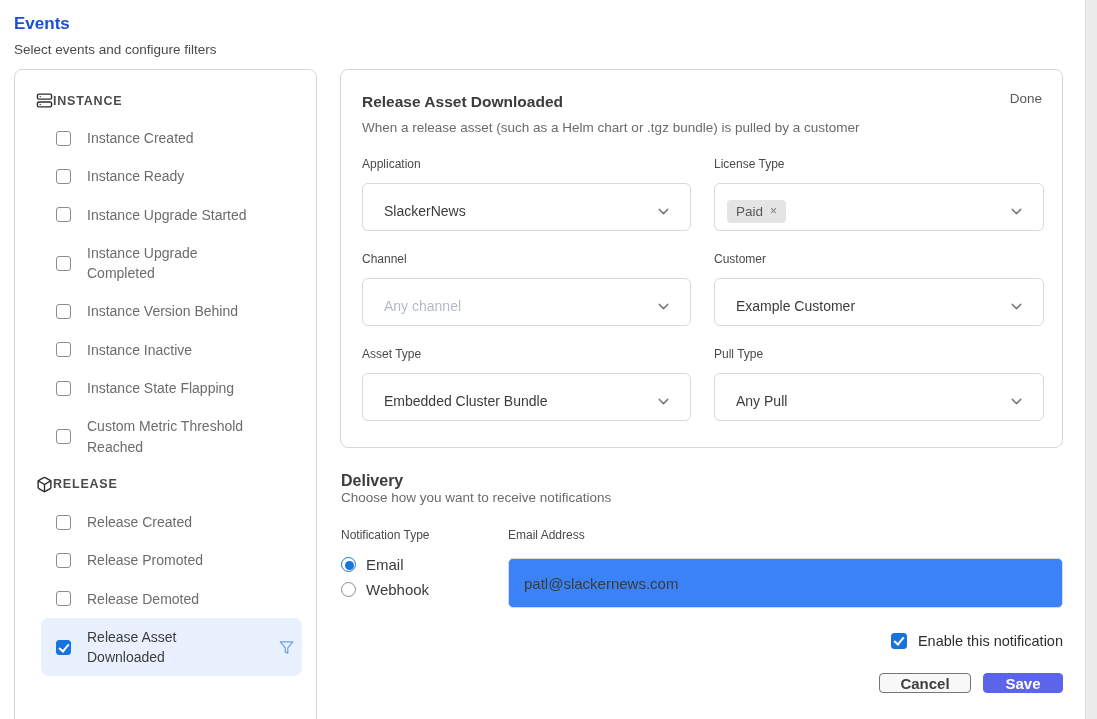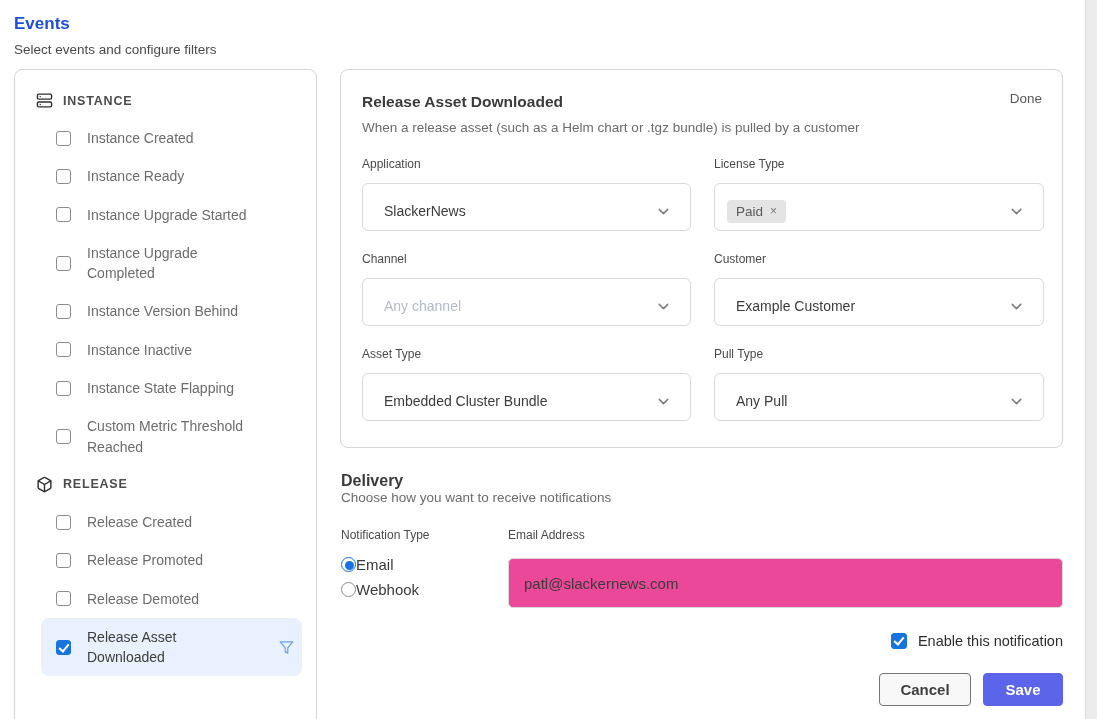--- a/index.html
+++ b/index.html
@@ -16,21 +16,21 @@
   .page-title { font-size: 17px; font-weight: 700; color: #1d4ed8; }
   .page-subtitle { font-size: 13.5px; color: #4a4a4a; margin-top: 8px; }
 
   
   .sidebar {
     position: absolute; left: 14px; top: 69px; width: 303px; height: 680px;
     border: 1px solid #d6d6d6; border-radius: 8px; background: #fff;
     padding: 14px 0 0 0; overflow: hidden;
   }
   .section-header {
-    display: flex; align-items: center; gap: 10px;
+    display: flex; align-items: center; 
     margin: 8px 0 10px 21px;
   }
   .section-header .sec-icon { width: 17px; height: 17px; color: #2f2f2f; flex: 0 0 auto; display: flex; }
   .section-label {
     font-size: 12.5px; font-weight: 600; letter-spacing: 0.8px;
     color: #4c4c4c;
   }
   .event-row {
     display: flex; align-items: flex-start; gap: 16px;
     margin: 0 14px 0 26px; padding: 9px 8px 9px 15px;
@@ -86,52 +86,52 @@
   .tag-x { font-size: 12px; color: #7a7a7a; cursor: pointer; }
 
   
   .delivery { position: absolute; left: 341px; top: 472px; width: 722px; }
   .delivery-title { font-size: 16px; font-weight: 600; color: #3b3b3b; }
   .delivery-sub { font-size: 13.5px; color: #6b6b6b; margin-top: 0; }
   .delivery-grid {
     margin-top: 23px; display: grid; grid-template-columns: 167px 1fr;
   }
   .radio-group { margin-top: 14px; display: flex; flex-direction: column; gap: 8px; }
-  .radio-row { display: flex; align-items: center; gap: 0; cursor: pointer; }
+  .radio-row { display: flex; align-items: center; gap: 10px; cursor: pointer; }
   .radio {
     width: 15px; height: 15px; border-radius: 50%; border: 1.5px solid #8c8c8c;
     background: #fff; position: relative; flex: 0 0 auto;
   }
   .radio.selected { border-color: #1774de; }
   .radio.selected::after {
     content: ""; position: absolute; left: 2.5px; top: 2.5px;
     width: 9px; height: 9px; border-radius: 50%; background: #1774de;
   }
   .radio-label { font-size: 15px; color: #3b3b3b; }
   .email-input {
     margin-top: 4px; width: 555px; height: 50px;
     border: 1px solid #d9d9d9; border-radius: 5px;
     padding: 0 15px; font-size: 15px; color: #3b3b3b;
-    font-family: inherit; outline: none; background: #ec4899;
+    font-family: inherit; outline: none; background: #3b82f6;
   }
 
   
   .enable-row {
     position: absolute; right: 34px; top: 633px;
     display: flex; align-items: center; gap: 11px; cursor: pointer;
   }
   .enable-row .cbx { width: 16px; height: 16px; }
   .enable-row .cbx.checked::after { left: 4.5px; top: 1px; }
   .enable-label { font-size: 14.5px; color: #2d2d2d; }
   .footer-buttons {
     position: absolute; right: 34px; top: 673px;
     display: flex; gap: 12px;
   }
   .btn {
-    height: 33px; border-radius: 4px; font-size: 15px; font-weight: 700;
+    height: 20px; border-radius: 4px; font-size: 15px; font-weight: 700;
     font-family: inherit; cursor: pointer; display: flex; align-items: center; justify-content: center;
   }
   .btn-cancel {
     width: 92px; background: #f8f8f8; border: 1px solid #757575; color: #3f3f3f;
   }
   .btn-save {
     width: 80px; background: #5c64e9; border: 1px solid #5c64e9; color: #ffffff;
   }
 
   

